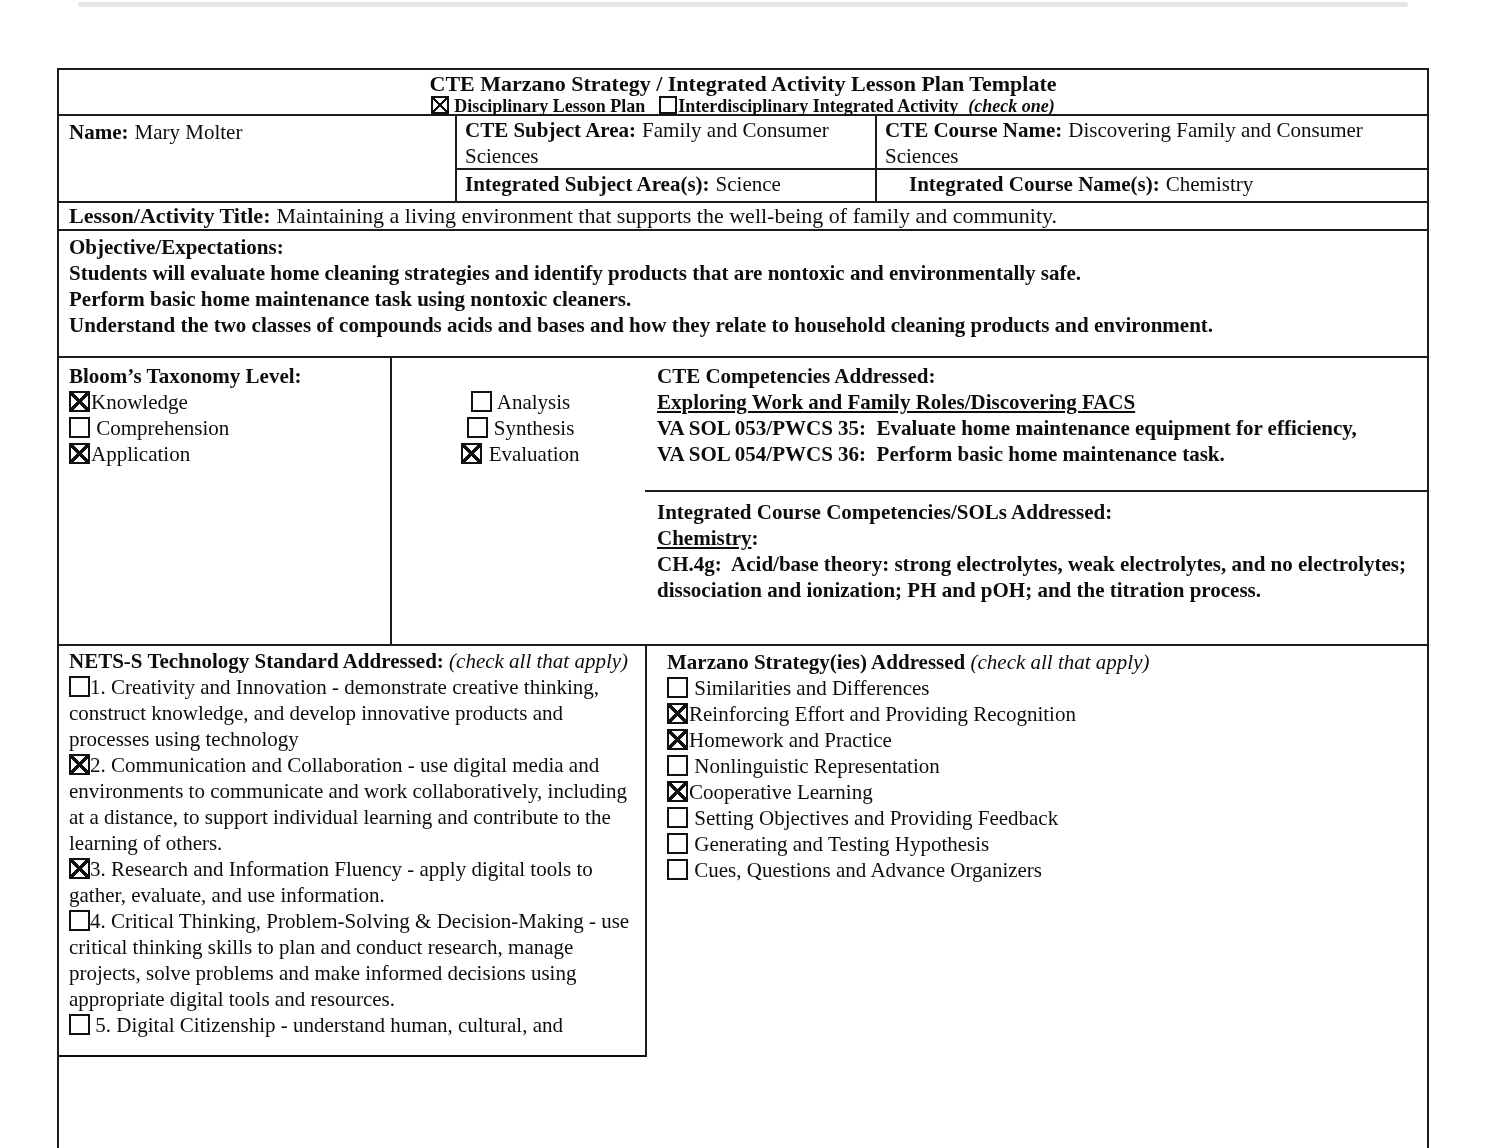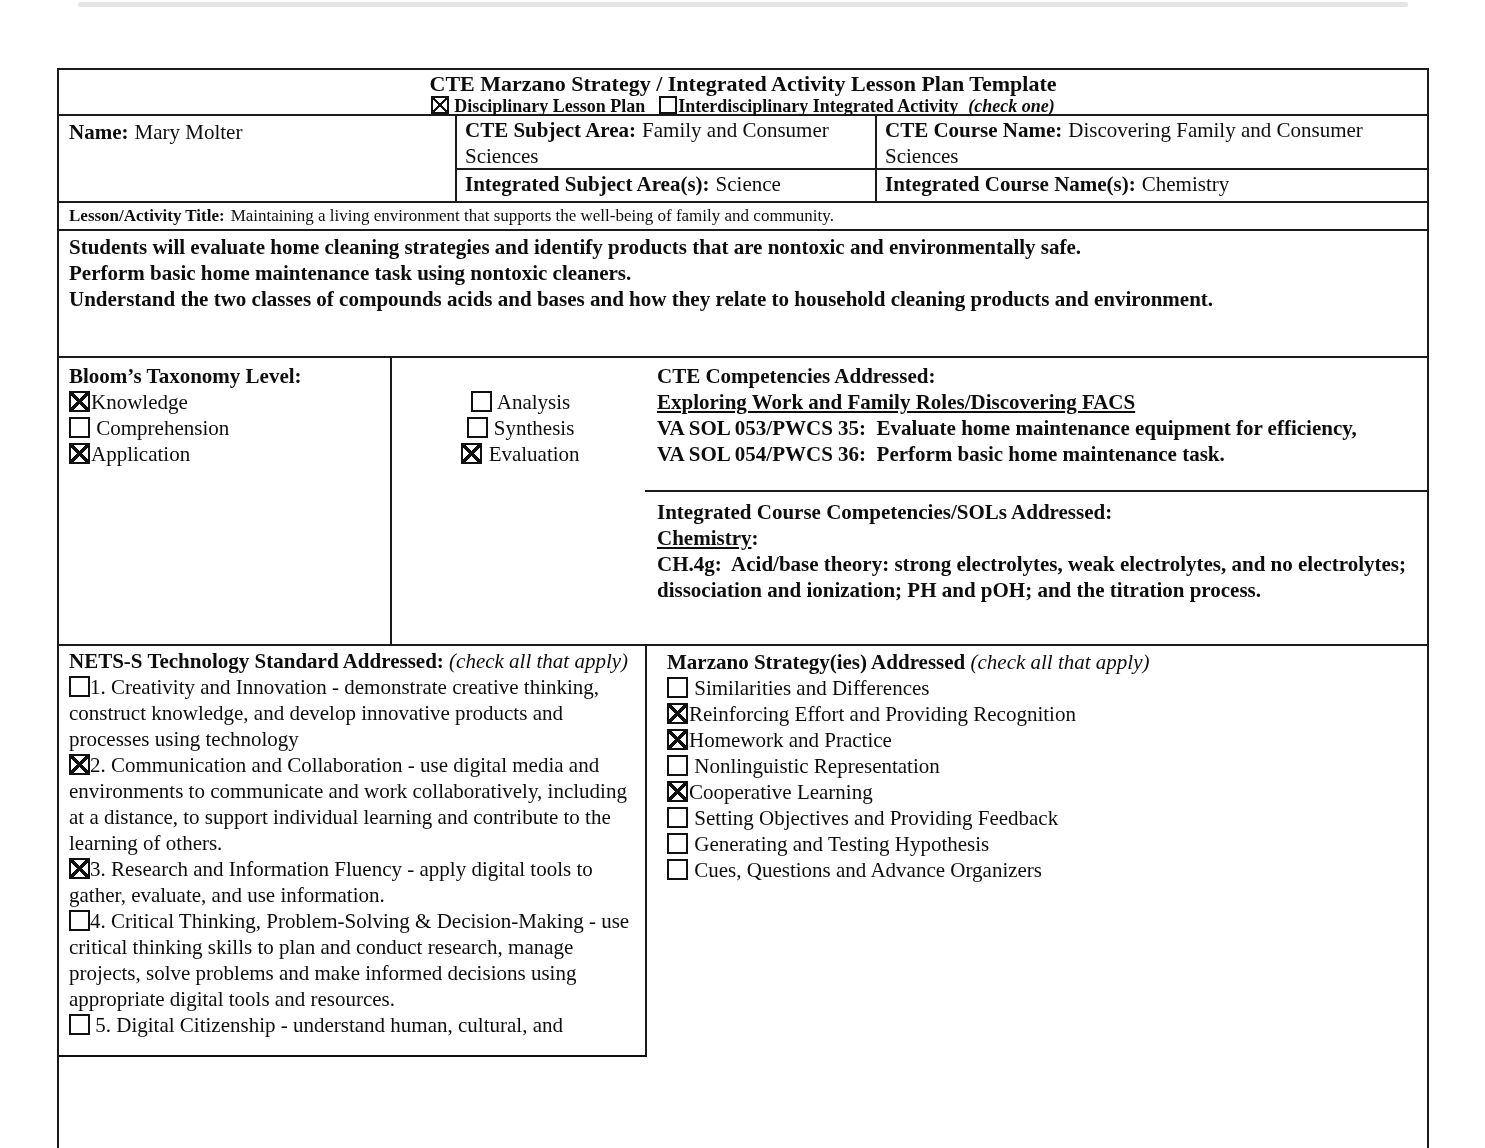--- a/index.html
+++ b/index.html
@@ -27,28 +27,28 @@
   .hdr-check .lab1{margin:0 14px 0 5px;}
   .hdr-check .lab2{margin:0 10px 4px 1px;}
   .hdr-check .note{font-style:italic;}
 
   
   .info{height:87px;display:flex;}
   .name-cell{width:398px;box-sizing:border-box;border-right:2px solid #1b1b1b;padding:3px 10px;}
   .info-right{flex:1;display:flex;flex-direction:column;}
   .info-sub{display:flex;box-sizing:border-box;}
   .info-sub1{height:54px;border-bottom:2px solid #1b1b1b;}
-  .info-sub2{flex:1;}
+  .info-sub2{flex:1;gap:24px;}
   .subject-col{width:420px;box-sizing:border-box;border-right:2px solid #1b1b1b;padding:1px 8px;}
   .course-col{flex:1;padding:1px 8px;}
   .cell-line{font-size:21px;line-height:26px;}
   .lbl{font-weight:bold;margin-right:6px;}
 
   
-  .lesson{height:28px;padding:0 10px;font-size:17px;line-height:26px;white-space:nowrap;overflow:hidden;}
+  .lesson{height:28px;padding:0 10px;font-size:22px;line-height:26px;white-space:nowrap;overflow:hidden;}
 
   
   .objective{height:127px;padding:3px 10px;}
   .head{font-weight:bold;font-size:21px;line-height:26px;}
   .line{font-size:21px;line-height:26px;white-space:pre-wrap;font-weight:bold;}
 
   
   .mid{height:288px;display:flex;}
   .bloom-cell{width:333px;box-sizing:border-box;border-right:2px solid #1b1b1b;padding:5px 10px;}
   .bloom2-cell{width:253px;box-sizing:border-box;padding:31px 10px 0 14px;text-align:center;}
@@ -102,20 +102,21 @@
       <div class="info-sub info-sub2">
         <div class="subject-col cell-line"><span class="lbl">Integrated Subject Area(s):</span><span>Science</span></div>
         <div class="course-col cell-line"><span class="lbl">Integrated Course Name(s):</span><span>Chemistry</span></div>
       </div>
     </div>
   </div>
 
   <div class="row lesson"><span class="lbl">Lesson/Activity Title:</span><span>Maintaining a living environment that supports the well-being of family and community.</span></div>
 
   <div class="row objective">
+    <div class="head">Objective/Expectations:</div>
     <div class="line">Students will evaluate home cleaning strategies and identify products that are nontoxic and environmentally safe.</div>
     <div class="line">Perform basic home maintenance task using nontoxic cleaners.</div>
     <div class="line">Understand the two classes of compounds acids and bases and how they relate to household cleaning products and environment.</div>
   </div>
 
   <div class="row mid">
     <div class="bloom-cell">
       <div class="head">Bloom’s Taxonomy Level:</div>
       <div class="item chk-item"><span class="cb" data-state="checked"></span><span class="item-text">Knowledge</span></div>
       <div class="item chk-item"><span class="cb" data-state="unchecked"></span><span class="item-text"> Comprehension</span></div>

